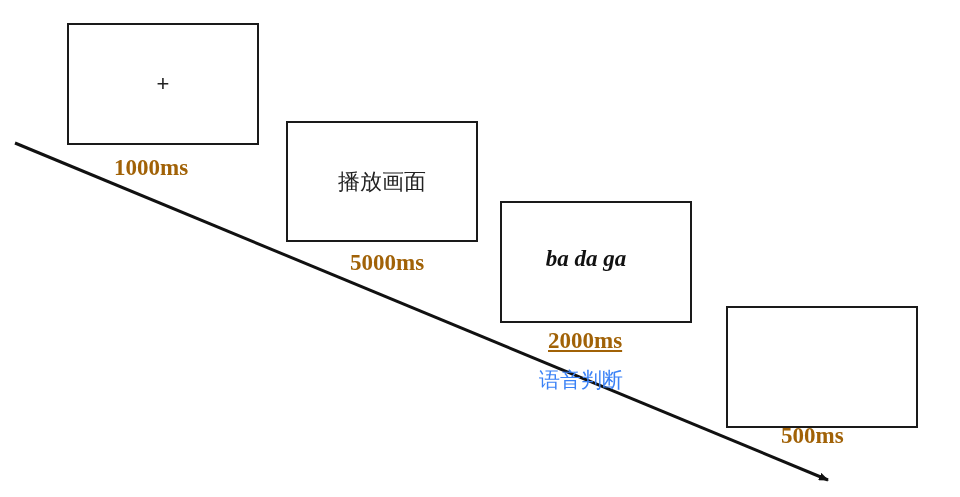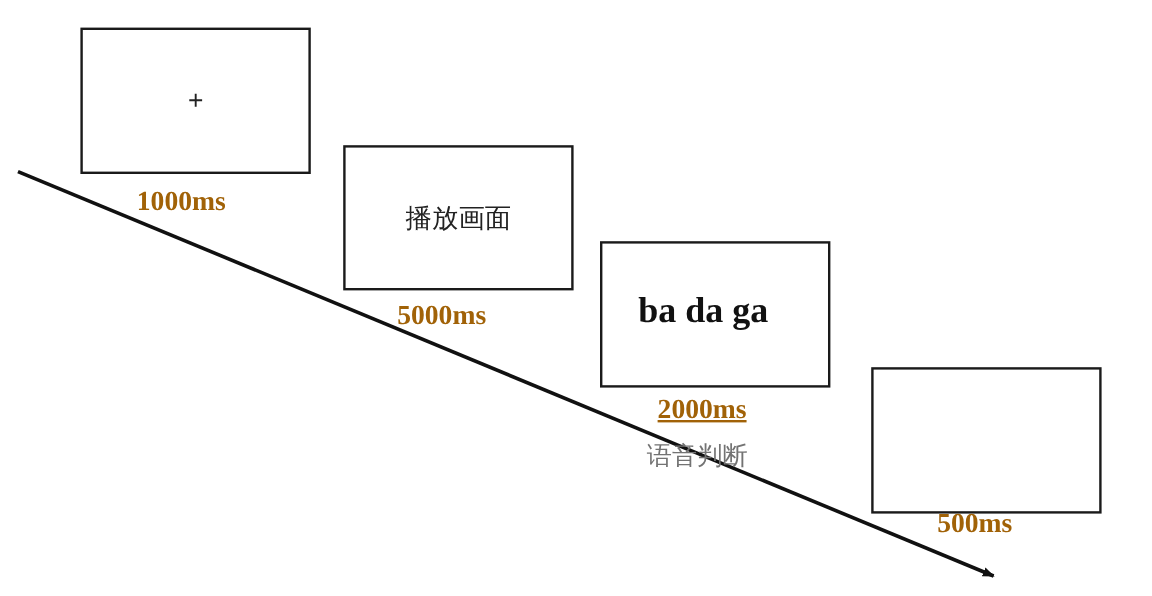--- a/index.html
+++ b/index.html
@@ -10,36 +10,36 @@
     border: 2px solid #1a1a1a;
     background: transparent;
     display: flex; align-items: center; justify-content: center;
   }
   .frame-text-cn {
     font-family: "DejaVu Serif", "Liberation Serif", serif;
     font-size: 22px; color: #222;
   }
   .frame-text-en {
     font-family: "Liberation Serif", serif;
-    font-weight: bold; font-size: 30px; color: #111;
+    font-weight: bold; font-size: 23px; color: #111; font-style: italic;
   }
   .fix {
     font-family: "Liberation Sans", sans-serif;
     font-size: 22px; color: #222;
   }
   .dur {
     position: absolute;
     font-family: "Liberation Serif", serif;
     font-weight: bold; font-size: 23px; color: #a16207;
     white-space: nowrap;
   }
   .cn-label {
     position: absolute;
     font-family: Liberation Sans, sans-serif;
-    font-size: 21px; color: #737373; white-space: nowrap;
+    font-size: 21px; color: #3b82f6; white-space: nowrap;
   }
   svg.arrow { position: absolute; left: 0; top: 0; }
 </style>
 </head>
 <body>
 
 <svg class="arrow" width="960" height="497" viewBox="0 0 960 497">
   <defs>
     <marker id="ah" markerWidth="10" markerHeight="8" refX="9" refY="4" orient="auto" markerUnits="userSpaceOnUse">
       <path d="M0,0 L10,4 L0,8 Z" fill="#111"></path>
@@ -49,21 +49,21 @@
 </svg>
 
 <div class="frame" style="left:67px; top:23px; width:192px; height:122px;">
   <span class="fix">+</span>
 </div>
 <div class="dur" style="left:114px; top:155px;">1000ms</div>
 
 <div class="frame" style="left:286px; top:121px; width:192px; height:121px;">
   <span class="frame-text-cn">播放画面</span>
 </div>
-<div class="dur" style="left:331px; top:250px;">5000ms</div>
+<div class="dur" style="left:350px; top:250px;">5000ms</div>
 
 <div class="frame" style="left:500px; top:201px; width:192px; height:122px;">
   <span class="frame-text-en" style="margin-left:-20px; margin-top:-6px;">ba da ga</span>
 </div>
 <div class="dur" style="left:548px; top:328px;text-decoration:underline;">2000ms</div>
 <div class="cn-label" style="left:539px; top:366px;">语音判断</div>
 
 <div class="frame" style="left:726px; top:306px; width:192px; height:122px;">
   <span></span>
 </div>

